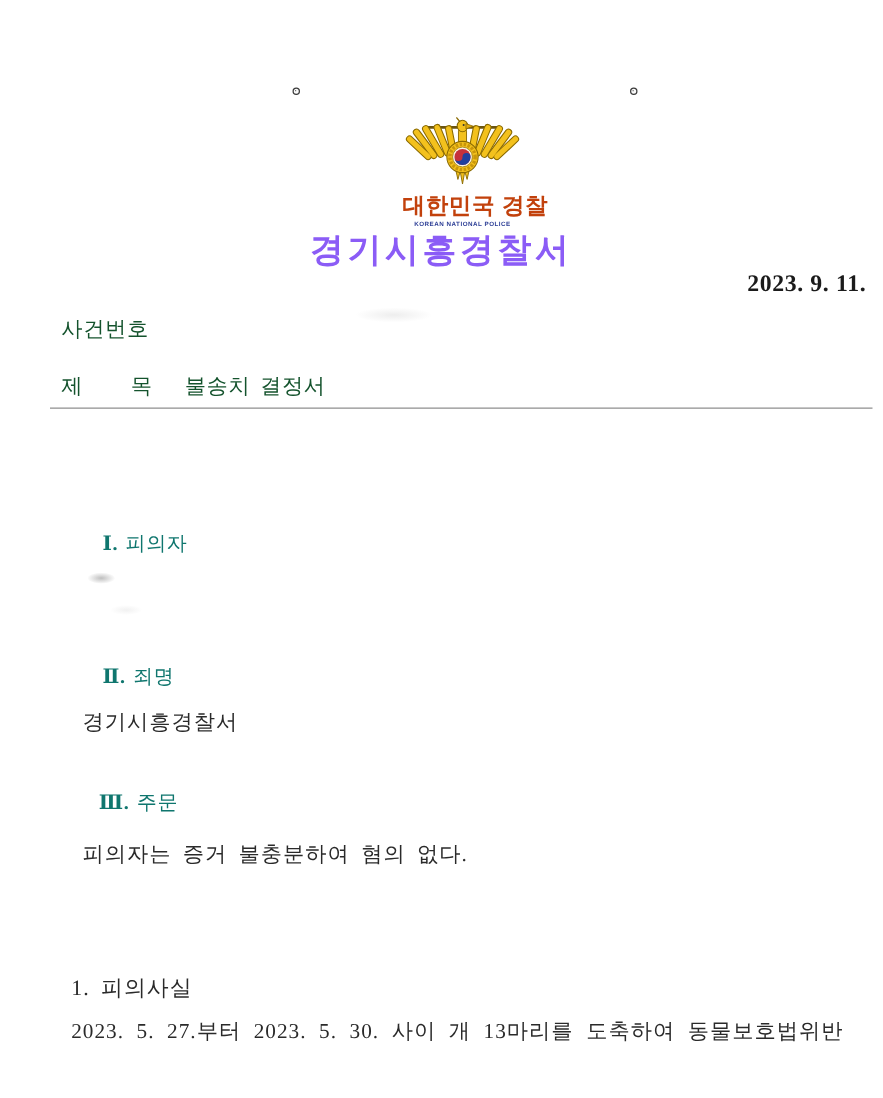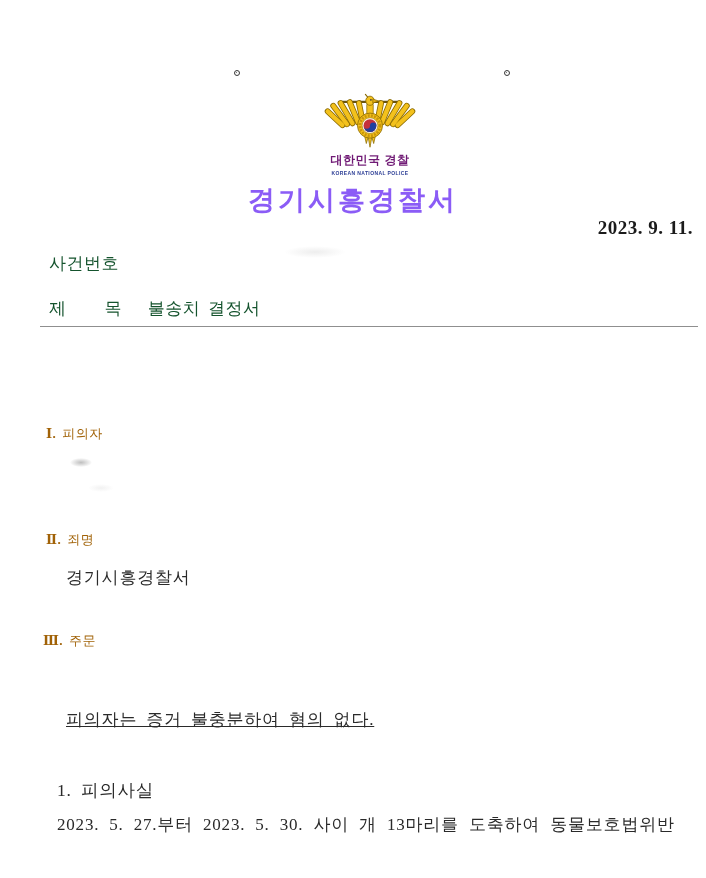--- a/index.html
+++ b/index.html
@@ -10,43 +10,43 @@
   .abs{position:absolute;}
   
   .punch-hole{
     position:absolute;width:6px;height:6px;border-radius:50%;
     border:1.6px solid #3a3a3a;background:#fbfbfb;box-sizing:border-box;
   }
   .punch-hole::after{content:"";position:absolute;left:1px;top:1px;width:1.4px;height:1.4px;border-radius:50%;background:#555;}
   
   .emblem{left:322px;top:91px;width:96px;text-align:center;}
   .emblem svg{display:block;margin:0 auto;}
-  .org-ko{font-family:"Liberation Sans","DejaVu Sans",sans-serif;font-weight:bold;font-size:12px;letter-spacing:0.5px;color:#701a75;margin-top:1px;white-space:nowrap;}
+  .org-ko{font-family:"Liberation Sans","DejaVu Sans",sans-serif;font-weight:bold;font-size:18px;letter-spacing:0.5px;color:#c2410c;margin-top:1px;white-space:nowrap;}
   .org-en{font-family:"Liberation Sans","DejaVu Sans",sans-serif;font-weight:bold;font-size:5px;letter-spacing:0.4px;color:#2b3d95;margin-top:1px;white-space:nowrap;}
   
   .station{left:0;top:182px;width:706px;text-align:center;margin:0;
     font-size:27px;font-weight:700;letter-spacing:3px;color:#8b5cf6;white-space:nowrap;}
   .doc-date{top:217px;right:13px;font-size:19px;font-weight:700;letter-spacing:0.5px;color:#1b1b1b;}
   
   .row{font-size:17px;letter-spacing:0.5px;word-spacing:3px;color:#14532d;white-space:nowrap;}
   .case-row{left:49px;top:252px;}
   .title-row{left:49px;top:297px;}
   .title-label{display:inline-flex;width:73px;justify-content:space-between;}
   .title-value{margin-left:18px;}
   .rule{position:absolute;left:40px;top:326px;width:658px;height:0;border:none;border-top:1.4px solid #8f8f8f;margin:0;}
   .statement{left:48px;top:338px;}
   
-  .sec-head{font-size:13px;letter-spacing:0.5px;word-spacing:3px;color:#a16207;white-space:nowrap;}
+  .sec-head{font-size:16px;letter-spacing:0.5px;word-spacing:3px;color:#0f766e;white-space:nowrap;margin-left:36px;}
   .sec-head .numeral{font-weight:600;margin-right:6px;}
   .sec-body{font-size:17px;letter-spacing:0.8px;word-spacing:4px;color:#2a2a2a;white-space:nowrap;}
   .sec1-head{left:46px;top:425px;}
   .sec2-head{left:46px;top:531px;}
   .sec2-body{left:66px;top:566px;}
   .sec3-head{left:43px;top:632px;}
-  .sec3-body{left:66px;top:708px;text-decoration:underline;}
+  .sec3-body{left:66px;top:672px;}
   .sec4-head{left:43px;top:741px;}
   .sec4-sub{left:57px;top:778px;font-size:17.5px;}
   .sec4-body{left:57px;top:813px;word-spacing:5px;}
   
   .smudge{position:absolute;border-radius:50%;pointer-events:none;}
   .smudge-case{left:284px;top:246px;width:62px;height:12px;
     background:radial-gradient(ellipse at center, rgba(110,110,110,0.12), rgba(110,110,110,0) 70%);}
   .smudge-suspect{left:70px;top:458px;width:22px;height:9px;
     background:radial-gradient(ellipse at center, rgba(70,70,70,0.35), rgba(70,70,70,0) 72%);}
   .smudge-suspect2{left:88px;top:484px;width:26px;height:8px;

